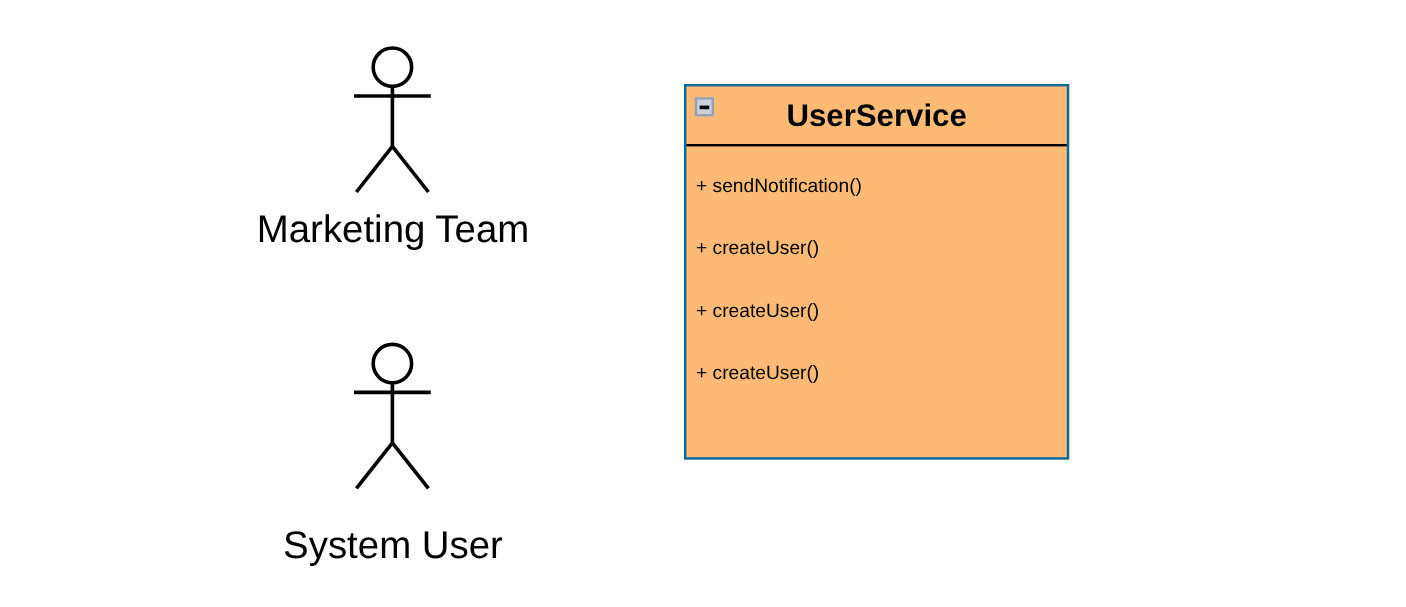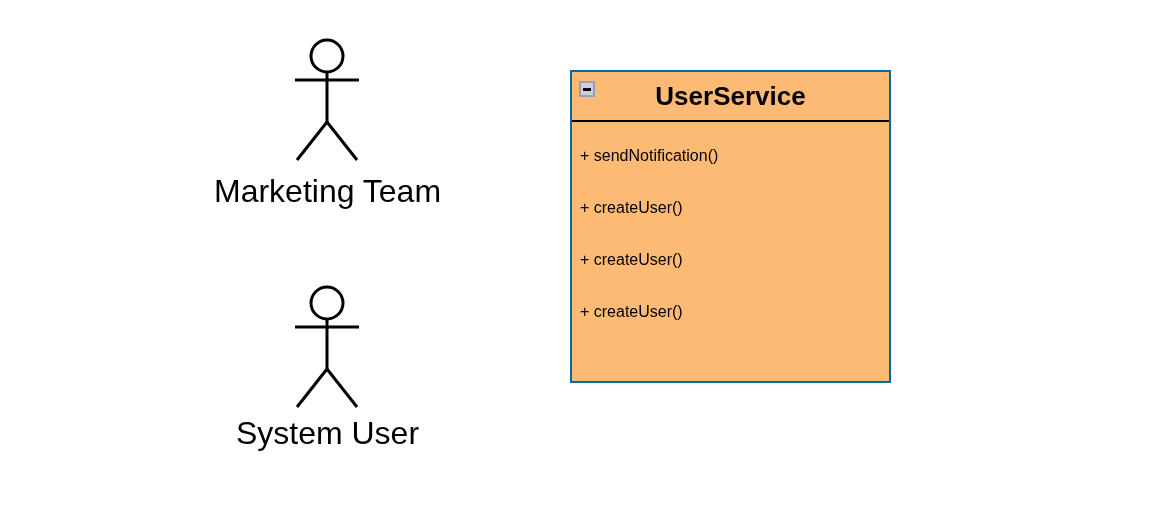--- a/index.html
+++ b/index.html
@@ -113,21 +113,21 @@
   </div>
 
   <div class="actor" style="left:245px; top:285px; width:165px; height:170px;">
     <svg class="actor-figure" width="165" height="130" viewBox="0 0 165 130">
       <circle cx="82" cy="18" r="16" fill="#ffffff" stroke="#000000" stroke-width="3"></circle>
       <line x1="82" y1="34" x2="82" y2="84" stroke="#000000" stroke-width="3"></line>
       <line x1="50" y1="42" x2="114" y2="42" stroke="#000000" stroke-width="3"></line>
       <line x1="82" y1="84" x2="52" y2="122" stroke="#000000" stroke-width="3"></line>
       <line x1="82" y1="84" x2="112" y2="122" stroke="#000000" stroke-width="3"></line>
     </svg>
-    <div class="actor-label" style="left:-35px; top:133px; width:235px;">System User</div>
+    <div class="actor-label" style="left:-35px; top:154px; width:235px;">System User</div>
   </div>
 
   <div class="uml-class" style="left:570px; top:70px; width:321px; height:313px;">
 
     <div class="uml-class-header">
       <div class="collapse-icon">
         <div class="bar"></div>
       </div>
       <div class="uml-class-name">UserService</div>
     </div>

